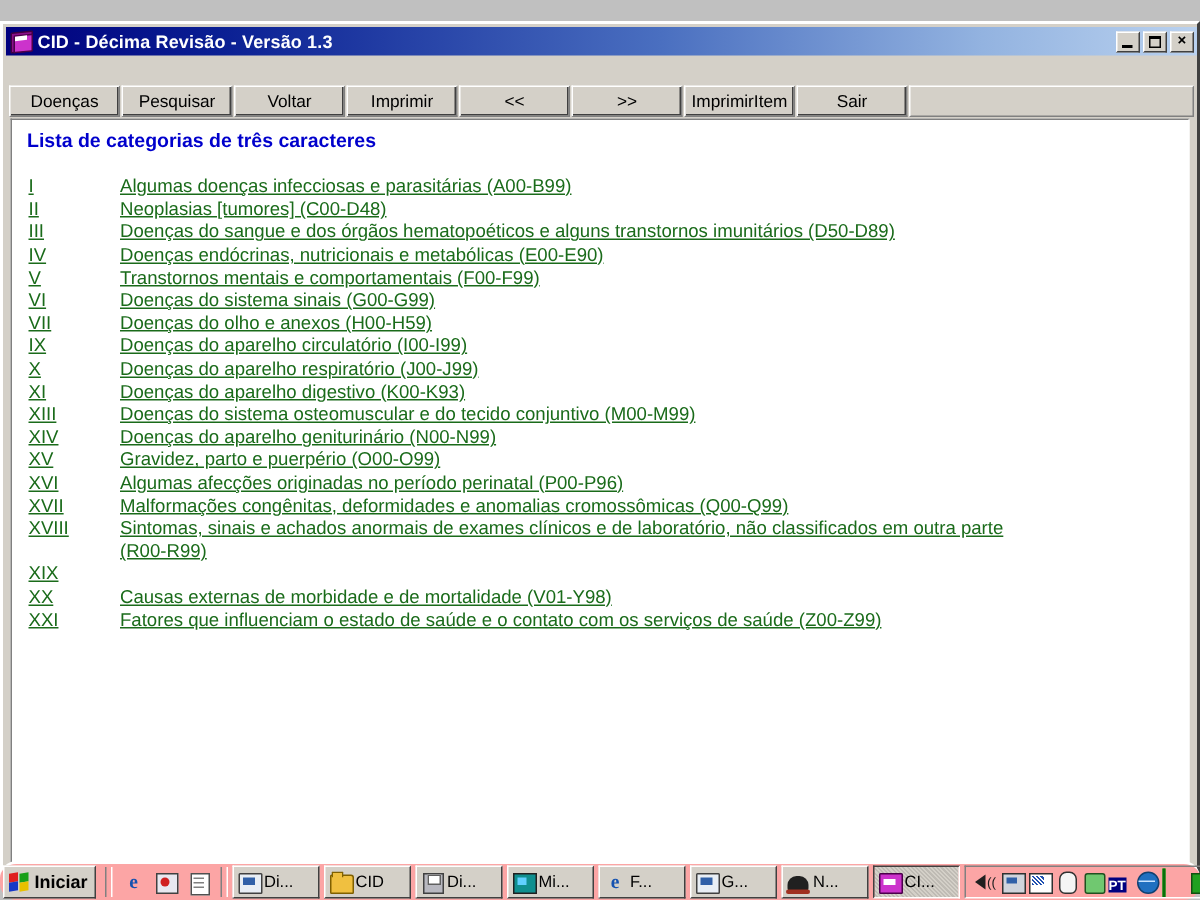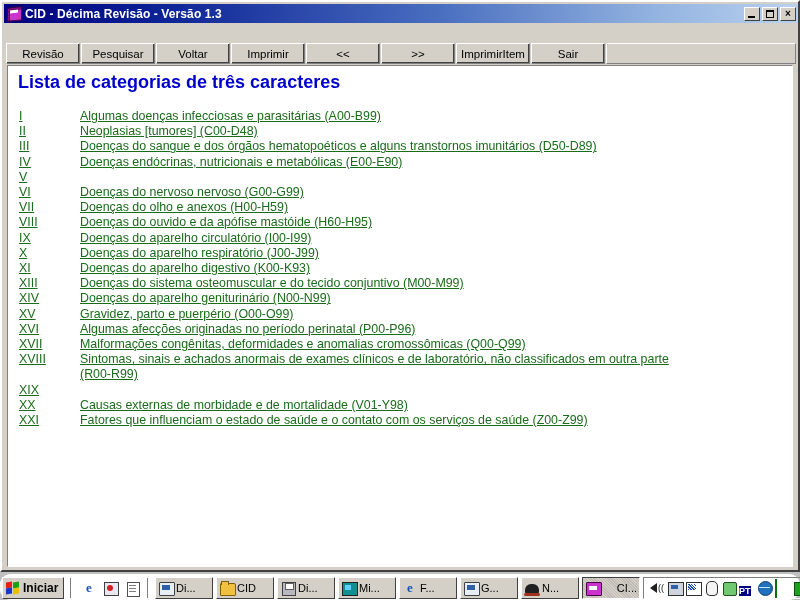--- a/index.html
+++ b/index.html
@@ -8,21 +8,21 @@
     width: 800px;
     height: 600px;
     overflow: hidden;
     background: #c0c0c0;
     font-family: "Liberation Sans", sans-serif;
   }
 
   
   #window {
     position: absolute;
-    left: 0; top: 0;
+    left: 0; top: 14px;
     width: 800px;
     height: 572px;
     background: #d4d0c8;
     border-top: 2px solid #ffffff;
     border-left: 2px solid #ffffff;
     border-right: 2px solid #404040;
     border-bottom: 2px solid #404040;
     box-sizing: border-box;
   }
 
@@ -175,21 +175,21 @@
     background: #ffffff;
     border-top: 1px solid #808080;
     border-left: 1px solid #808080;
     border-right: 1px solid #ffffff;
     border-bottom: 1px solid #ffffff;
     box-sizing: border-box;
     overflow: hidden;
   }
   #page-title {
     color: #0000cc;
-    font-size: 18px;
+    font-size: 13px;
     font-weight: bold;
     margin: 6px 0 0 10px;
     white-space: nowrap;
   }
   #cat-list {
     margin-top: 16px;
     padding: 0;
   }
   .cat-row {
     display: flex;
@@ -212,21 +212,21 @@
     padding-right: 4px;
   }
   .cat-label .wrap2 { display: block; }
 
   
   #taskbar {
     position: absolute;
     left: 0; top: 574px;
     width: 800px;
     height: 26px;
-    background: #ffffff;
+    background: #fca5a5;
     border-top: 2px solid #ffffff;
     box-sizing: border-box;
     display: flex;
     align-items: center;
     padding: 0 2px;
     border-radius: 11px;
   }
   #start-button {
     height: 22px;
     min-width: 62px;
@@ -293,21 +293,20 @@
     overflow: hidden;
     white-space: nowrap;
     flex: none;
   }
   .task-btn.pressed {
     border-top: 1px solid #404040;
     border-left: 1px solid #404040;
     border-right: 1px solid #ffffff;
     border-bottom: 1px solid #ffffff;
     background: repeating-linear-gradient(45deg,#d4d0c8,#d4d0c8 1px,#bfbbb4 1px,#bfbbb4 2px);
-    justify-content: space-between;
   }
   .task-ico { width: 16px; height: 15px; flex: none; margin-right: 2px; position: relative; }
   .task-lbl { overflow: hidden; }
 
   
   .ic-monitor { width:14px;height:12px;background:#e8eef5;border:1px solid #404040;border-radius:1px;position:absolute;left:1px;top:1px;}
   .ic-monitor:after{content:"";position:absolute;left:2px;top:2px;width:8px;height:5px;background:#3060a8;}
   .ic-folder { width:14px;height:11px;background:#f0c040;border:1px solid #806000;border-radius:1px 2px 1px 1px;position:absolute;left:1px;top:2px;}
   .ic-folder:before{content:"";position:absolute;left:0;top:-3px;width:6px;height:3px;background:#f0c040;border:1px solid #806000;border-bottom:none;border-radius:1px 1px 0 0;}
   .ic-disk { width:12px;height:12px;background:#b8b8c0;border:1px solid #404040;position:absolute;left:2px;top:1px;}
@@ -404,21 +403,21 @@
         </span>
       <span class="tb-btn">
           <span class="g-close">×</span>
         </span>
     </span>
   </div>
 
 
   <div id="toolbar">
     <span class="tool-btn" style="width:74px">
-        <span>Revisão</span>
+        <span>Doenças</span>
       </span>
     <span class="tool-btn" style="width:74px">
         <span>Pesquisar</span>
       </span>
     <span class="tool-btn" style="width:74px">
         <span>Voltar</span>
       </span>
     <span class="tool-btn" style="width:74px">
         <span>Imprimir</span>
       </span>
@@ -453,32 +452,29 @@
       <div class="cat-row">
           <span class="cat-roman">III</span>
           <span class="cat-label">Doenças do sangue e dos órgãos hematopoéticos e alguns transtornos imunitários (D50-D89)</span>
         </div>
       <div class="cat-row">
           <span class="cat-roman">IV</span>
           <span class="cat-label">Doenças endócrinas, nutricionais e metabólicas (E00-E90)</span>
         </div>
       <div class="cat-row">
           <span class="cat-roman">V</span>
+          <span class="cat-label">Transtornos mentais e comportamentais (F00-F99)</span>
         </div>
       <div class="cat-row">
           <span class="cat-roman">VI</span>
-          <span class="cat-label">Doenças do nervoso nervoso (G00-G99)</span>
+          <span class="cat-label">Doenças do sistema sinais (G00-G99)</span>
         </div>
       <div class="cat-row">
           <span class="cat-roman">VII</span>
           <span class="cat-label">Doenças do olho e anexos (H00-H59)</span>
-        </div>
-      <div class="cat-row">
-          <span class="cat-roman">VIII</span>
-          <span class="cat-label">Doenças do ouvido e da apófise mastóide (H60-H95)</span>
         </div>
       <div class="cat-row">
           <span class="cat-roman">IX</span>
           <span class="cat-label">Doenças do aparelho circulatório (I00-I99)</span>
         </div>
       <div class="cat-row">
           <span class="cat-roman">X</span>
           <span class="cat-label">Doenças do aparelho respiratório (J00-J99)</span>
         </div>
       <div class="cat-row">

